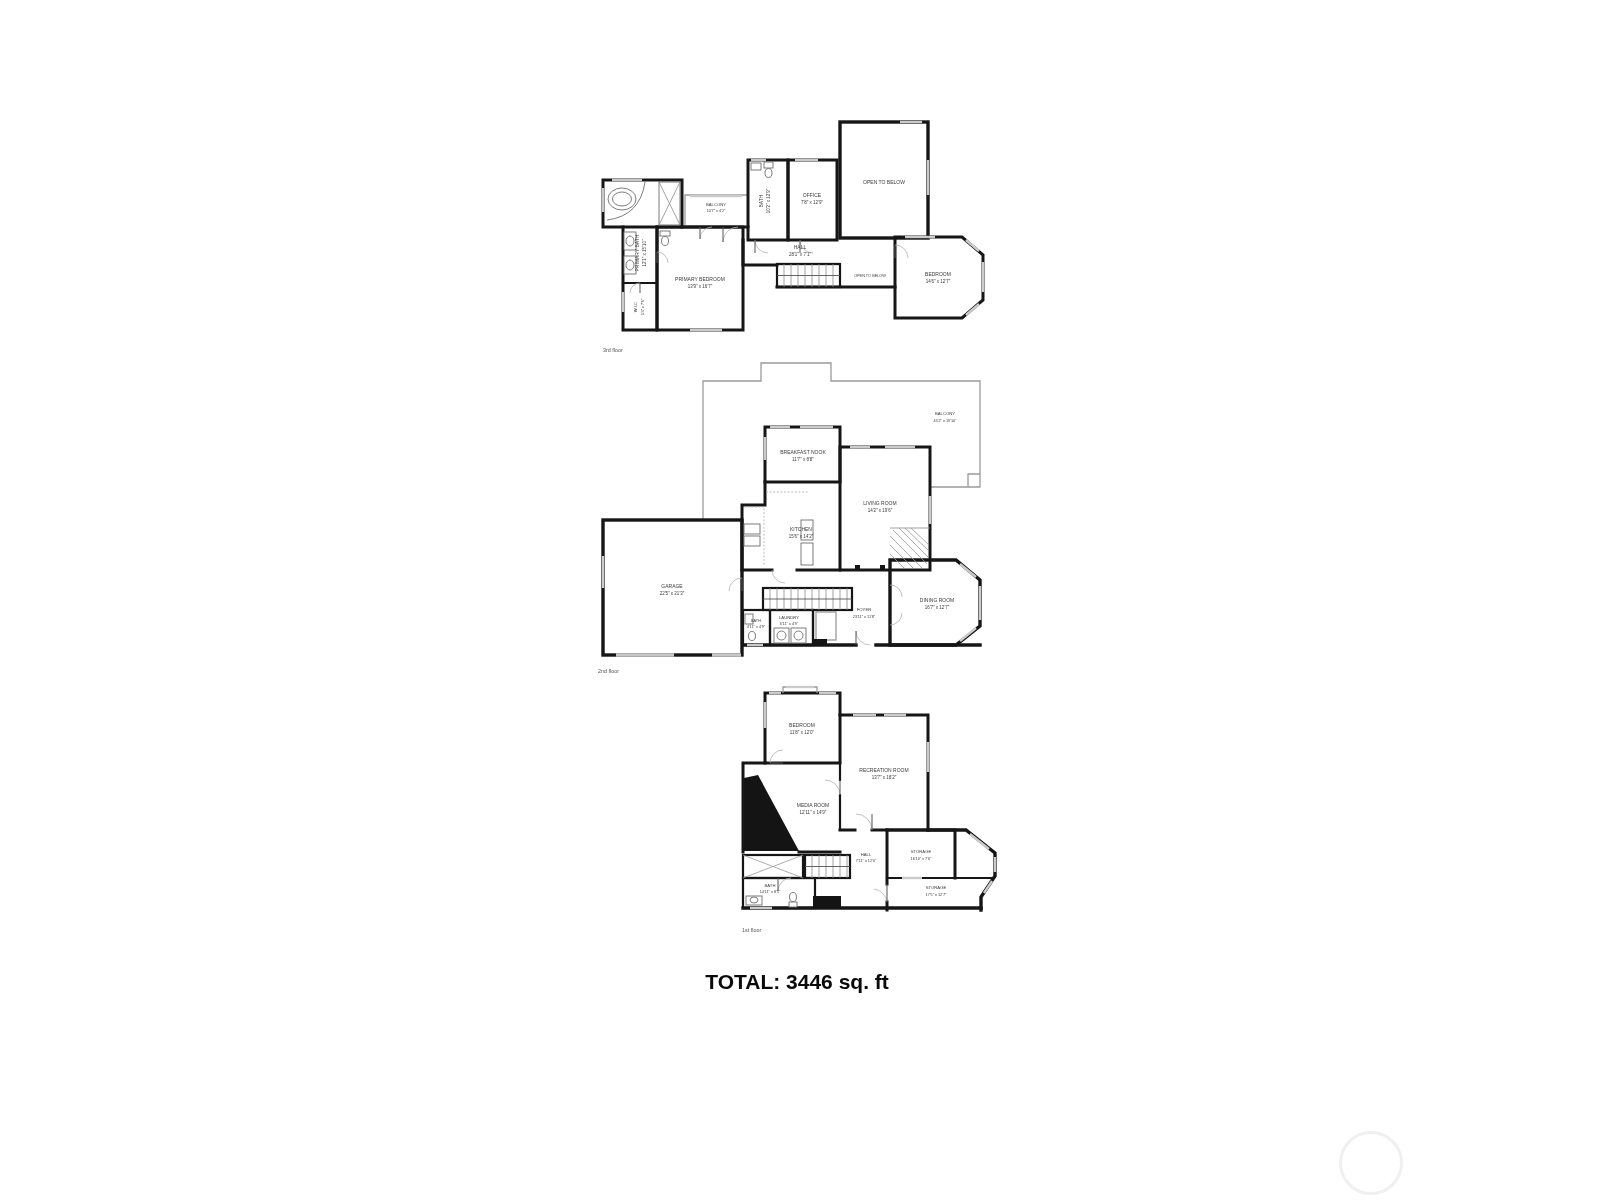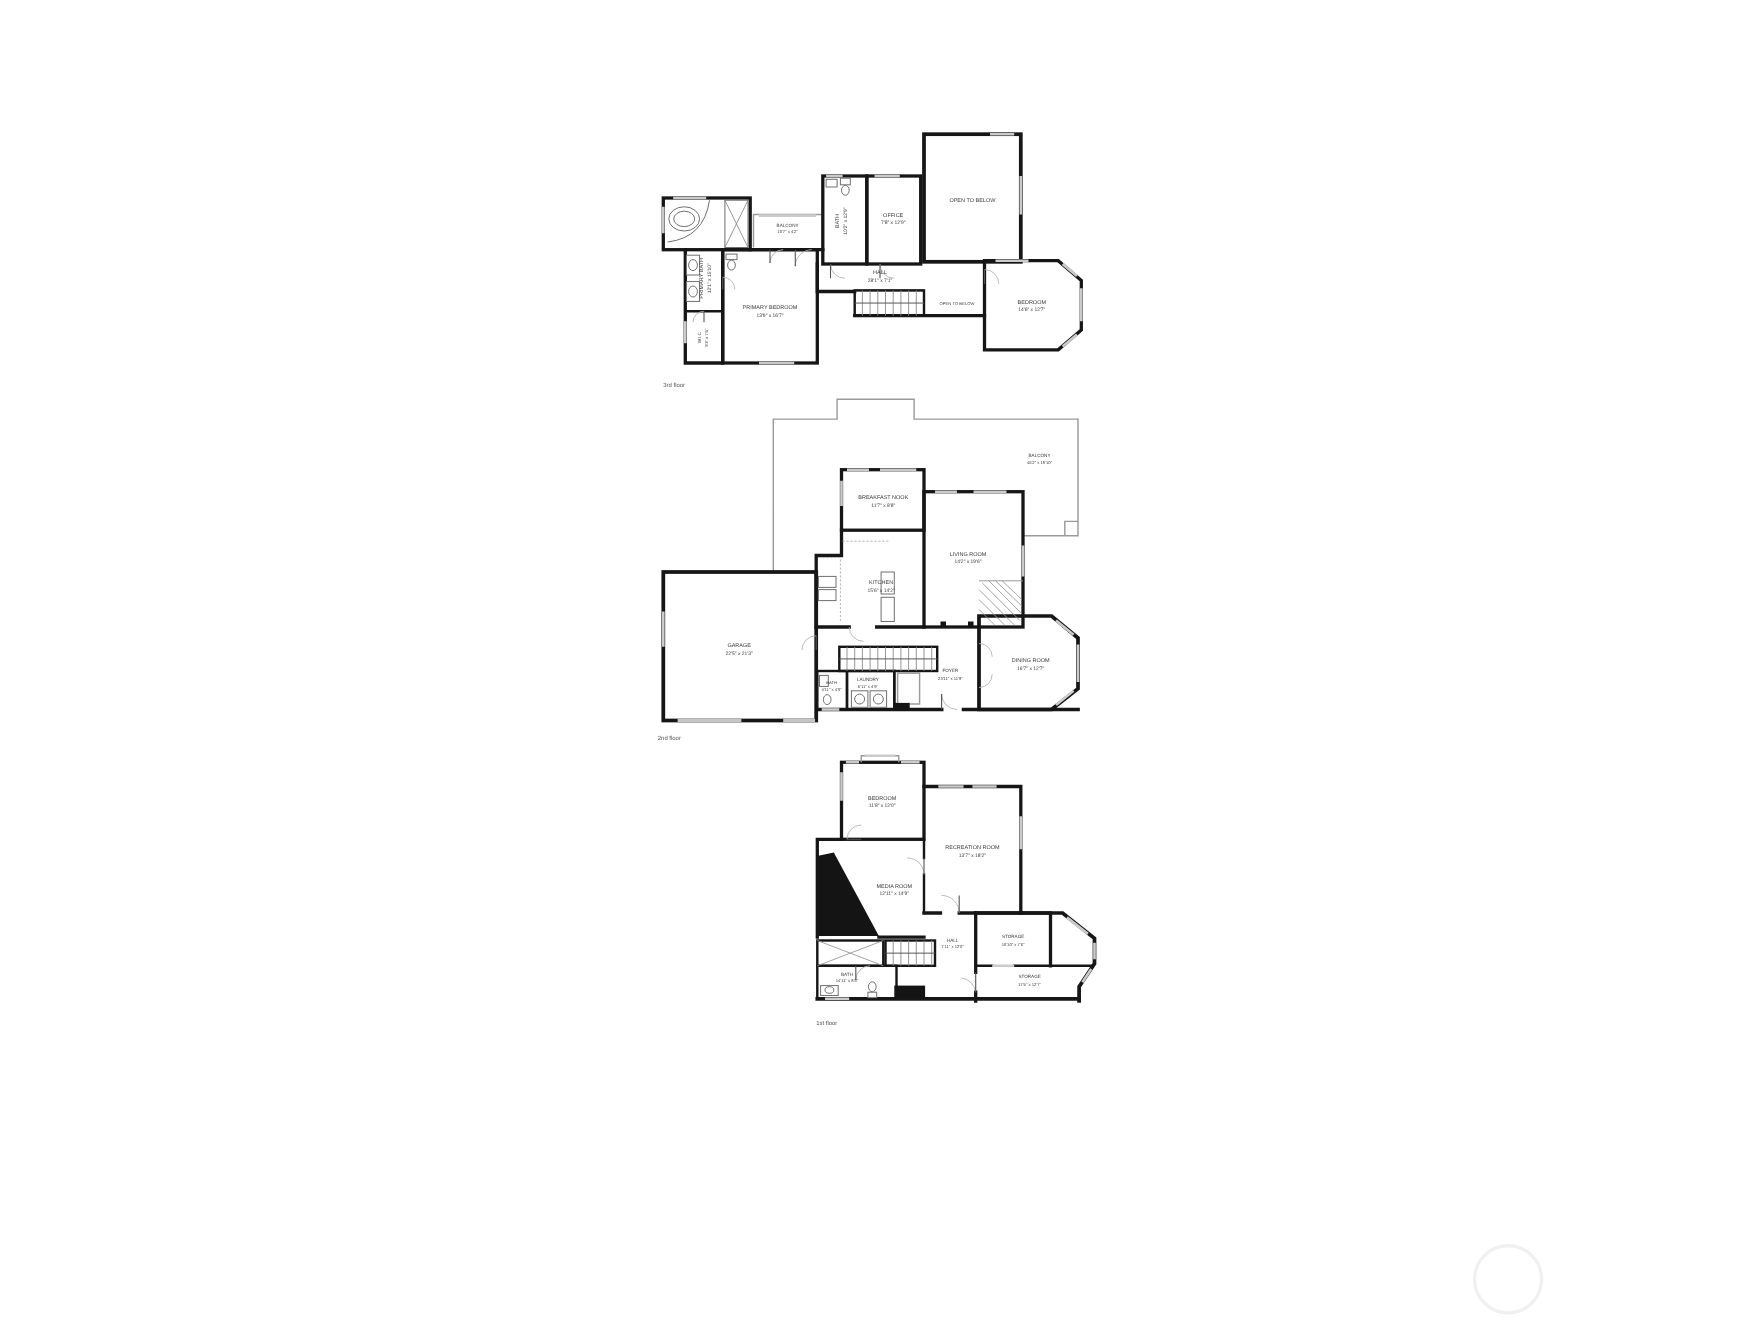--- a/index.html
+++ b/index.html
@@ -291,16 +291,17 @@
       <text class="s" x="921" y="853">STORAGE</text>
       <text class="xs" x="921" y="860">16'10" x 7'6"</text>
       <text class="s" x="936" y="889">STORAGE</text>
       <text class="xs" x="936" y="896">17'5" x 12'7"</text>
       <text class="s" x="770" y="887">BATH</text>
       <text class="xs" x="770" y="893">14'11" x 8'5"</text>
       <text class="fl" x="742" y="932">1st floor</text>
     </g>
   </svg>
 
+  <div id="total">TOTAL: 3446 sq. ft</div>
 
   <div id="wm-circle"></div>
 
 </div>
 
 </body></html>

